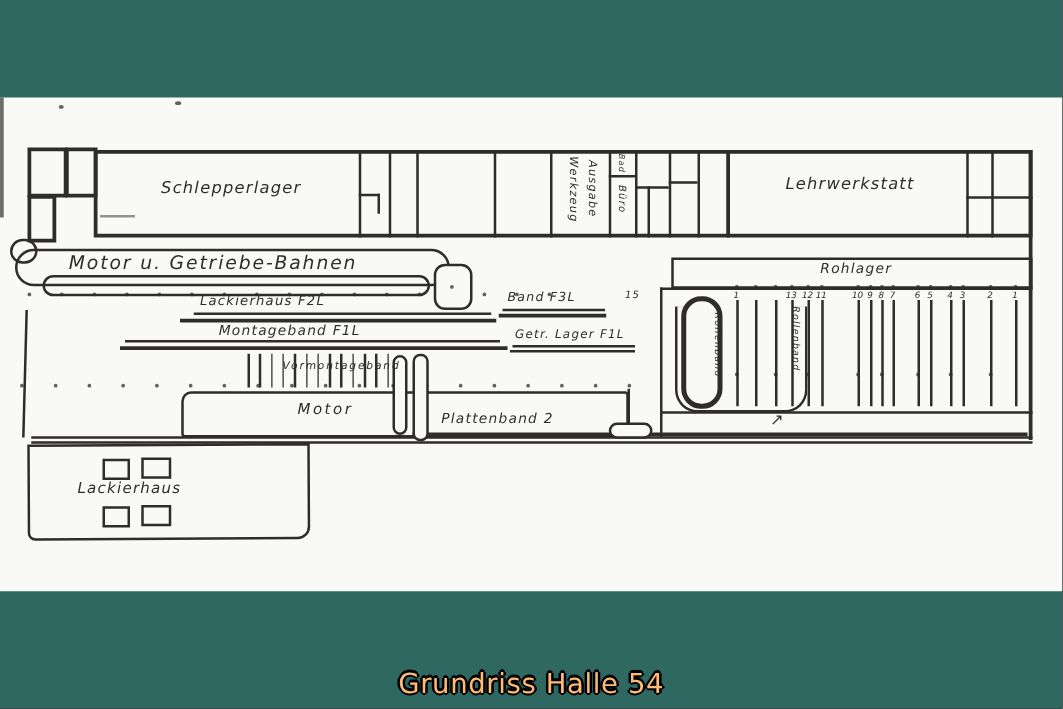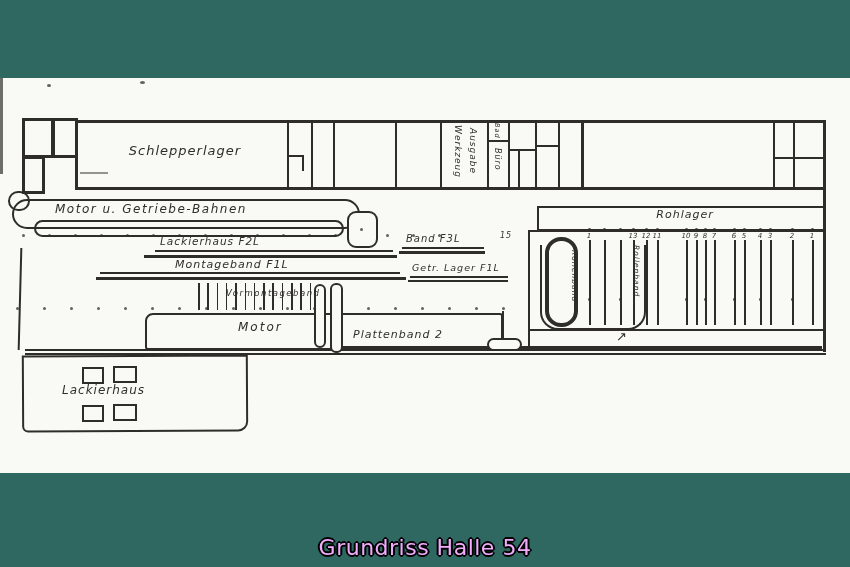--- a/index.html
+++ b/index.html
@@ -13,21 +13,21 @@
   .lbl{position:absolute;font-style:italic;color:#2f2e2a;white-space:nowrap;
        letter-spacing:1px;line-height:1;z-index:5;}
   .vlbl{position:absolute;font-style:italic;color:#2f2e2a;white-space:nowrap;
         letter-spacing:1px;line-height:1;transform-origin:left top;
         transform:rotate(90deg);z-index:5;}
   .dot{position:absolute;width:3px;height:3px;border-radius:50%;background:#2e2d2a;opacity:.75;}
   .stn{position:absolute;width:2px;background:#2e2d2a;}
   .num{position:absolute;font-size:7px;font-style:italic;color:#2f2e2a;width:14px;
        text-align:center;line-height:1;z-index:5;}
   .caption{position:absolute;left:0;right:0;top:535px;text-align:center;
-           font-size:22px;color:#f0abfc;letter-spacing:.5px;
+           font-size:22px;color:#fdba74;letter-spacing:.5px;
            text-shadow:2px 0 0 #000,-2px 0 0 #000,0 2px 0 #000,0 -2px 0 #000,
                        1px 1px 0 #000,-1px -1px 0 #000,1px -1px 0 #000,-1px 1px 0 #000;}
 </style>
 </head>
 <body>
 
 <div class="stage">
 
   <div class="paper" id="plan">
 
@@ -58,32 +58,33 @@
     <div class="wall" style="left:487px;top:62px;width:21px;height:2px;"></div>
     <div class="wall" style="left:508px;top:71px;width:27px;height:2px;"></div>
     <div class="wall" style="left:518px;top:71px;width:2px;height:41px;"></div>
     <div class="wall" style="left:535px;top:67px;width:23px;height:2px;"></div>
 
     <div class="wall" style="left:823px;top:42px;width:3px;height:232px;"></div>
     <div class="wall" style="left:19px;top:170px;width:2px;height:102px;transform:rotate(1.5deg);"></div>
     <div class="abs" style="left:25px;top:271px;width:801px;height:6px;border-top:2px solid #2e2d2a;border-bottom:2.5px solid #2e2d2a;"></div>
 
     <div class="lbl" style="left:95px;top:66px;width:180px;text-align:center;font-size:13px;">Schlepperlager</div>
+    <div class="lbl" style="left:595px;top:63px;width:170px;text-align:center;font-size:13px;">Lehrwerkstatt</div>
     <div class="vlbl" style="left:462px;top:47px;font-size:9px;">Werkzeug</div>
     <div class="vlbl" style="left:477px;top:50px;font-size:9px;">Ausgabe</div>
     <div class="vlbl" style="left:500px;top:45px;font-size:6.5px;">Bad</div>
     <div class="vlbl" style="left:501px;top:70px;font-size:8px;">Büro</div>
     <div class="lbl" style="left:610px;top:131px;width:150px;text-align:center;font-size:11px;">Rohlager</div>
     <div class="lbl" style="left:238px;top:243px;font-size:12px;letter-spacing:2px;">Motor</div>
     <div class="lbl" style="left:62px;top:306px;font-size:12px;">Lackierhaus</div>
 
     <div class="abs" style="left:8px;top:113px;width:22px;height:20px;border:2.5px solid #2e2d2a;border-radius:10px;"></div>
     <div class="abs" style="left:12px;top:121px;width:348px;height:30px;border:2.5px solid #2e2d2a;border-radius:15px;"></div>
     <div class="abs" style="left:34px;top:142px;width:310px;height:17px;border:2px solid #2e2d2a;border-radius:9px;"></div>
-    <div class="lbl" style="left:55px;top:125px;font-size:12px;letter-spacing:1.5px;">Motor u. Getriebe-Bahnen</div>
+    <div class="lbl" style="left:55px;top:125px;font-size:15px;letter-spacing:1.5px;">Motor u. Getriebe-Bahnen</div>
     <div class="abs" style="left:347px;top:133px;width:31px;height:37px;border:2.5px solid #2e2d2a;border-radius:9px;background:#f9f9f6;z-index:2;"></div>
     <div class="dot" style="left:360px;top:150px;z-index:3;"></div>
 
     <div class="wall" style="left:155px;top:172px;width:238px;height:2px;"></div>
     <div class="wall" style="left:144px;top:177px;width:253px;height:3px;"></div>
     <div class="lbl" style="left:160px;top:158px;font-size:10.5px;">Lackierhaus F2L</div>
     <div class="wall" style="left:402px;top:169px;width:82px;height:2px;"></div>
     <div class="wall" style="left:399px;top:173px;width:86px;height:2.5px;"></div>
     <div class="lbl" style="left:406px;top:156px;font-size:10px;">Band F3L</div>
     <div class="wall" style="left:100px;top:194px;width:300px;height:2px;"></div>

